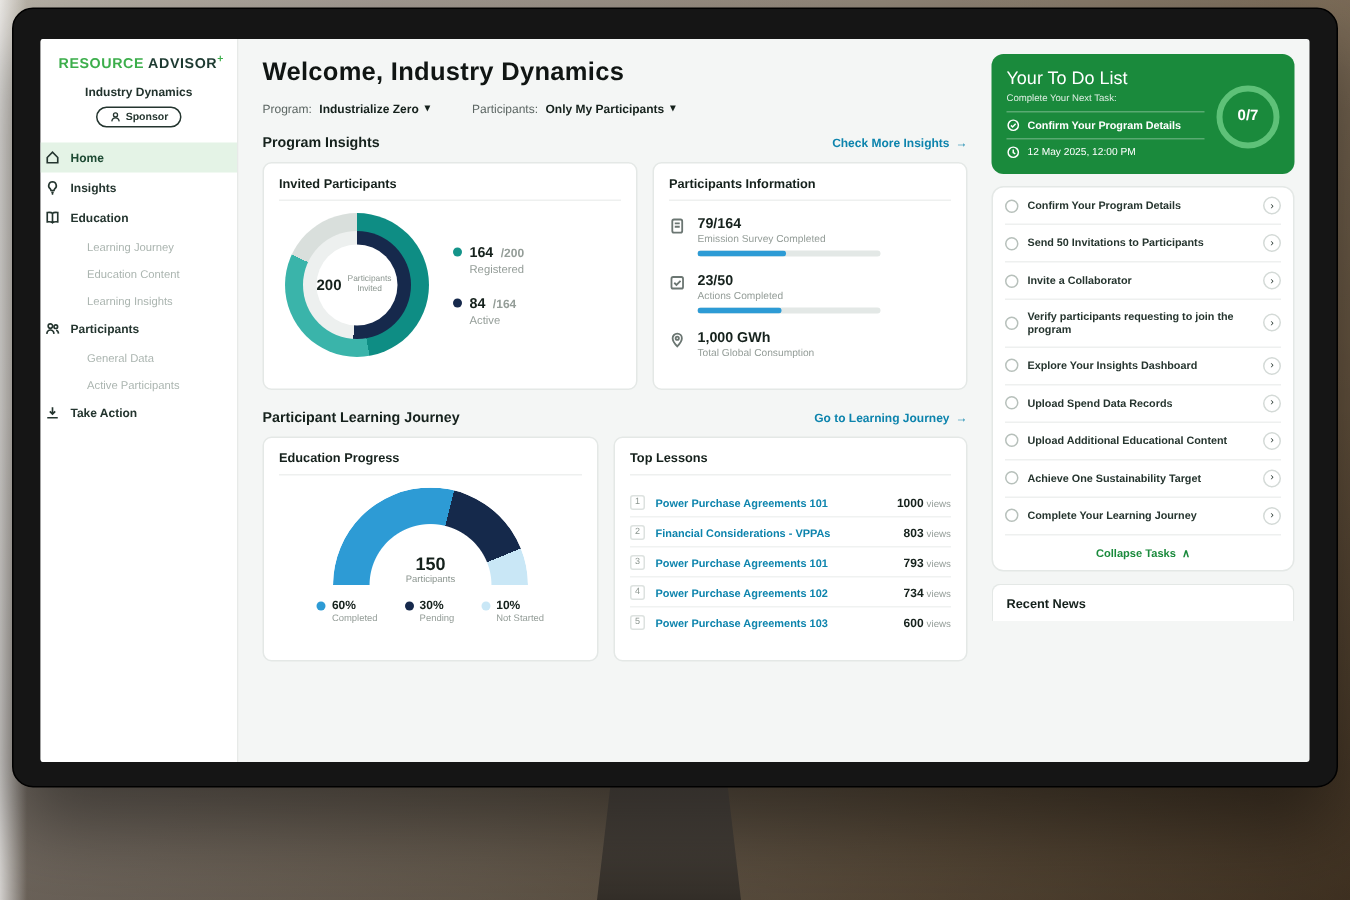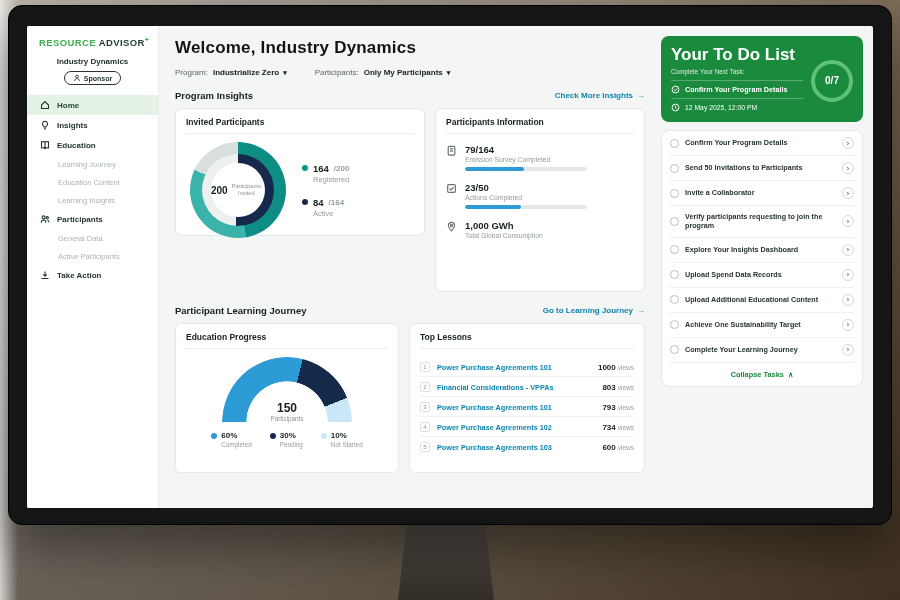--- a/index.html
+++ b/index.html
@@ -18,41 +18,41 @@
 
 
 .sidebar{width:132px;background:#fff;border-right:1px solid #e7eae8;padding-top:10px;flex-shrink:0}
 .logo{padding:0 12px;font-size:9.5px;font-weight:bold;letter-spacing:.4px;white-space:nowrap}
 .logo .g{color:#3cae4b}.logo .d{color:#1d3a31}.logo sup{color:#3cae4b;font-size:7px}
 .org{font-size:8px;font-weight:bold;color:#22332d;text-align:center;margin-top:9px}
 .sponsor{margin:5px auto 0;width:fit-content;display:flex;align-items:center;gap:3px;border:1px solid #24352f;
   border-radius:9px;padding:2px 8px;font-size:7px;font-weight:bold;color:#24352f;cursor:pointer;background:#fff}
 .sponsor svg{width:8px;height:8px;stroke:#24352f;fill:none;stroke-width:1.1}
 nav{margin-top:10px}
-.nav-item{display:flex;align-items:center;gap:7px;height:20px;padding-left:13px;font-size:8px;font-weight:bold;color:#24352f;cursor:pointer}
+.nav-item{display:flex;align-items:center;gap:7px;height:20px;padding-left:3px;font-size:8px;font-weight:bold;color:#24352f;cursor:pointer}
 .nav-item svg{width:10px;height:10px;stroke:#24352f;fill:none;stroke-width:1.1;flex-shrink:0}
 .nav-item.active{background:#e4f3e6;color:#1d4a33}
 .nav-item.sub{padding-left:31px;font-weight:normal;color:#abb5b0;font-size:7.5px;height:18px}
 
 
 .main{flex:1;padding:12px 12px 0 16px;min-width:0}
 h1{font-size:17px;color:#101513;margin-bottom:10px;letter-spacing:.2px}
 .filters{display:flex;gap:28px;align-items:center}
 .fgroup{display:flex;gap:5px;align-items:flex-start;font-size:8px}
 .flabel{color:#5c6663}
 .fvalue{display:flex;align-items:center;gap:4px;font-size:8px;font-weight:bold;color:#15211c;background:none;border:none;font-family:inherit;cursor:pointer}
 .chev{font-size:7px;color:#15211c;line-height:1}
 .section-head{display:flex;justify-content:space-between;align-items:center;margin:13px 0 7px}
 .section-head h2{font-size:9.5px;color:#15211c}
 .slink{display:flex;gap:4px;align-items:center;font-size:8px;font-weight:bold;color:#0d84ad;cursor:pointer}
 .cards{display:flex;gap:10px}
 .card{background:#fff;border:1px solid #e4e8e6;border-radius:6px;padding:8px 10px}
 .card h3{font-size:8.5px;color:#15211c;padding-bottom:6px;border-bottom:1px solid #eef0ef;margin-bottom:8px}
-.card.invited{flex:0 0 250px;height:128px}
-.card.info{flex:1;height:184px}
+.card.invited{flex:0 0 250px;height:152px}
+.card.info{flex:1;height:152px}
 .inv-body{display:flex;align-items:center;gap:16px;padding-left:4px}
 .donut{position:relative;width:96px;height:96px;flex-shrink:0}
 .ring-o{position:absolute;inset:0;border-radius:50%;background:conic-gradient(#0e8d84 0 170deg,#3ab4aa 170deg 295deg,#d9dfdc 295deg 360deg)}
 .ring-i{position:absolute;inset:12px;border-radius:50%;background:conic-gradient(#16294c 0 184deg,#edf0ef 184deg 360deg)}
 .donut-center{position:absolute;inset:21px;background:#fff;border-radius:50%;display:flex;flex-direction:row;align-items:center;justify-content:center;text-align:center}
 .dc-val{font-size:10px;font-weight:bold;color:#15211c}
 .dc-lab{font-size:5.6px;color:#8b958f;width:42px;line-height:1.25}
 .legend{display:flex;flex-direction:column;gap:13px}
 .leg-item .l1{display:flex;align-items:center;gap:5px}
 .dot{width:6px;height:6px;border-radius:50%;flex-shrink:0}
@@ -85,21 +85,21 @@
 .lesson-row:last-child{border-bottom:none}
 .rank{width:10px;height:10px;border:1px solid #dde2e0;border-radius:2px;font-size:6px;color:#8b958f;display:flex;align-items:center;justify-content:center;flex-shrink:0}
 .ltitle{flex:1;font-size:7.3px;font-weight:bold;color:#0d84ad;cursor:pointer}
 .lviews{font-size:8px;font-weight:bold;color:#15211c;white-space:nowrap}
 .lviews span{font-size:6.5px;color:#949d98;font-weight:normal;margin-left:2px}
 
 
 .right{width:216px;padding:10px 10px 0 4px;flex-shrink:0;display:flex;flex-direction:column}
 .todo-card{background:#1a8a3c;border-radius:8px;padding:9px 10px 6px;color:#fff;display:flex;gap:8px}
 .todo-left{flex:1;min-width:0}
-.todo-title{font-size:17px;font-weight:bold}
+.todo-title{font-size:12px;font-weight:normal}
 .todo-sub{font-size:6.4px;opacity:.85;margin:3px 0 5px}
 .trow{display:flex;align-items:center;gap:5px;padding:4px 0;border-top:1px solid rgba(255,255,255,.28);font-size:7.2px;font-weight:bold}
 .trow.time{font-weight:normal;font-size:6.8px}
 .trow svg{width:9px;height:9px;stroke:#fff;fill:none;stroke-width:1.1;flex-shrink:0}
 .todo-circle{width:42px;height:42px;border-radius:50%;border:4px solid #5ec178;display:flex;align-items:center;justify-content:center;font-size:10px;font-weight:bold;align-self:center;flex-shrink:0}
 .tasks-card{background:#fff;border:1px solid #e4e8e6;border-radius:8px;margin-top:8px;padding:0 8px}
 .task-row{display:flex;align-items:center;gap:6px;padding:6px 0;border-bottom:1px solid #eef0ef;cursor:pointer}
 .cb{width:9px;height:9px;border:1px solid #b7c0bb;border-radius:50%;flex-shrink:0}
 .tlabel{flex:1;font-size:7.2px;font-weight:bold;color:#26352f;line-height:1.3}
 .chevc{width:12px;height:12px;border:1px solid #d4dad7;border-radius:50%;display:flex;align-items:center;justify-content:center;font-size:7px;color:#26352f;flex-shrink:0}
@@ -429,16 +429,17 @@
           <span class="cb"></span>
           <span class="tlabel">Complete Your Learning Journey</span>
           <span class="chevc">›</span>
         </div>
         <div class="collapse-row">
           <span>Collapse Tasks</span>
           <span>∧</span>
         </div>
       </div>
 
+      <div class="news-head">Recent News</div>
     </div>
 
   </div>
 </div>
 
 </body></html>

